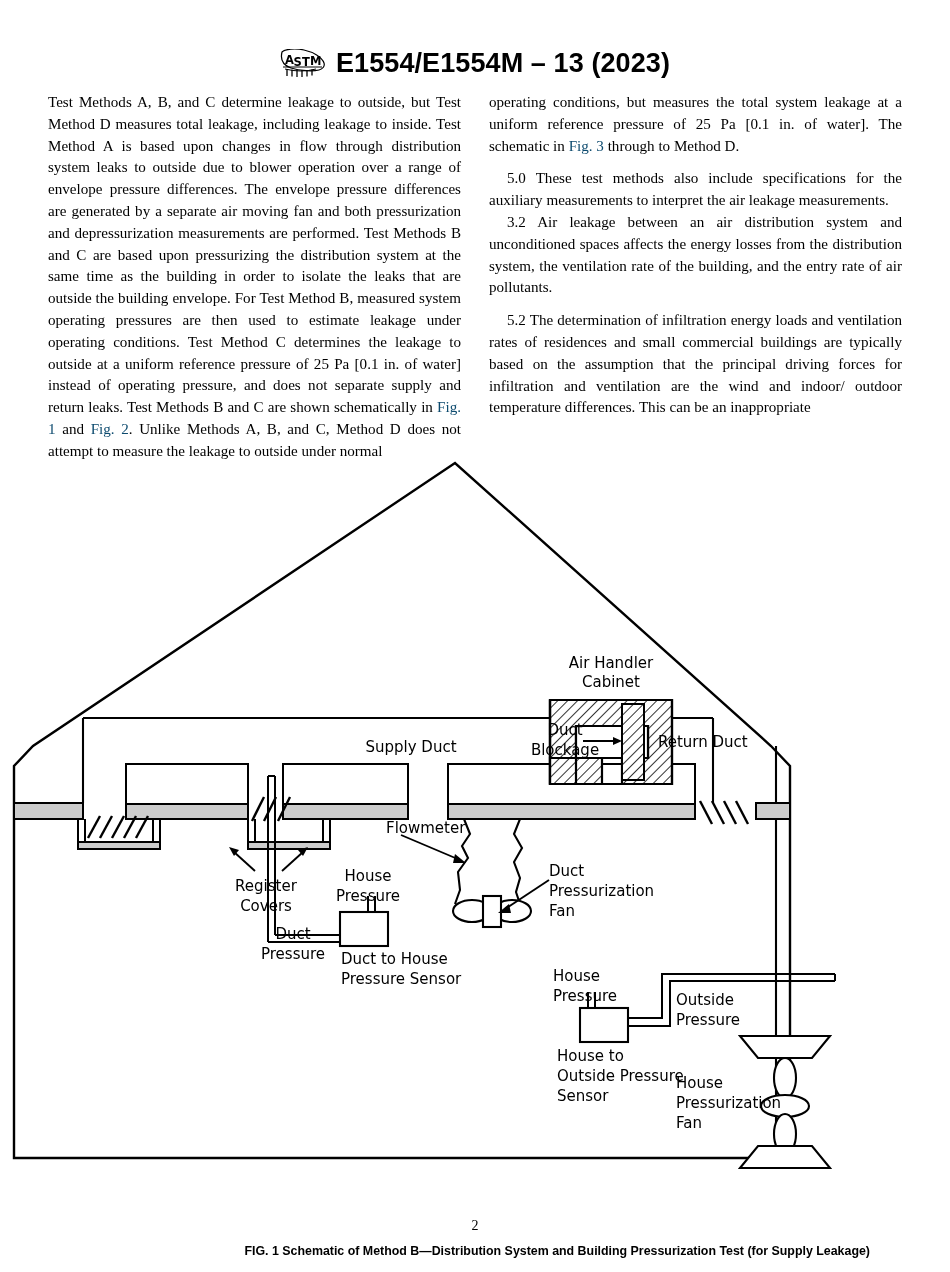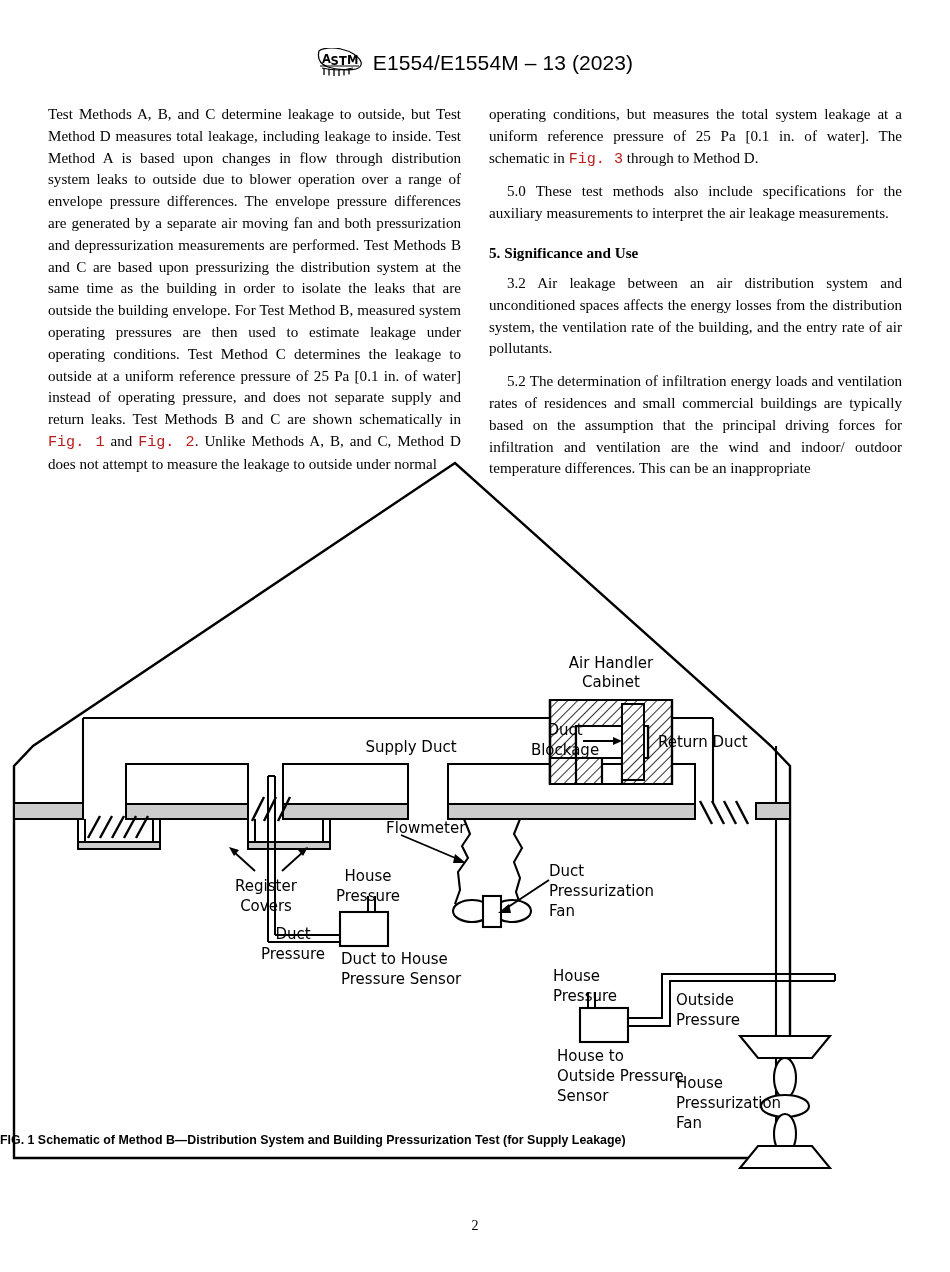--- a/index.html
+++ b/index.html
@@ -27,74 +27,73 @@
     justify-content: center;
     gap: 10px;
   }
   .astm-logo {
     width: 46px;
     height: 30px;
     display: block;
   }
   .doc-std-number {
     font-family: "Liberation Sans", sans-serif;
-    font-weight: normal;
-    font-size: 21px;
+    font-weight: bold;
+    font-size: 27px;
     letter-spacing: 0.1px;
     white-space: nowrap;
   }
 
   
   .col {
     position: absolute;
     top: 92px;
     width: 413px;
     font-size: 15.1px;
     line-height: 1.445;
     text-align: justify;
     text-justify: inter-word;
   }
   .col-left  { left: 48px; }
   .col-right { left: 489px; }
 
   .col p {
-    margin: 12px 0 0 0;
+    margin: 0 0 0 0;
   }
   .col p.indented {
     text-indent: 18px;
     margin-top: 11px;
   }
   .col h3.section-head {
     font-family: "Liberation Serif", serif;
     font-weight: bold;
     font-size: 15.2px;
     margin: 17px 0 9px 0;
     text-align: left;
   }
   .ref-link {
-    color: #b91c1c;
-    font-family: Liberation Mono, monospace;
+    color: #0c4a6e;
   }
 
   
   #figure-wrap {
     position: absolute;
     left: 0;
     top: 446px;
     width: 776px;
     height: 740px;
   }
   #figure-svg { display: block; }
 
   .fig-caption {
     position: absolute;
     left: 0;
-    top: 1133px;
+    top: 1244px;
     width: 870px;
-    text-align: left;
+    text-align: right;
     font-family: "Liberation Sans", sans-serif;
     font-weight: bold;
     font-size: 12.4px;
   }
 
   .page-number {
     position: absolute;
     left: 0;
     top: 1218px;
     width: 950px;
@@ -130,21 +129,20 @@
 
 <div class="col col-left">
   <p><span>Test Methods A, B, and C determine leakage to outside, but Test Method D measures total leakage, including leakage to inside. Test Method A is based upon changes in flow through distribution system leaks to outside due to blower operation over a range of envelope pressure differences. The envelope pressure differences are generated by a separate air moving fan and both pressurization and depressurization measurements are performed. Test Methods B and C are based upon pressurizing the distribution system at the same time as the building in order to isolate the leaks that are outside the building envelope. For Test Method B, measured system operating pressures are then used to estimate leakage under operating conditions. Test Method C determines the leakage to outside at a uniform reference pressure of 25 Pa [0.1 in. of water] instead of operating pressure, and does not separate supply and return leaks. Test Methods B and C are shown schematically in </span><span class="ref-link">Fig. 1</span><span> and </span><span class="ref-link">Fig. 2</span><span>. Unlike Methods A, B, and C, Method D does not attempt to measure the leakage to outside under normal</span></p>
 </div>
 
 <div class="col col-right">
   <p><span>operating conditions, but measures the total system leakage at a uniform reference pressure of 25 Pa [0.1 in. of water]. The schematic in </span><span class="ref-link">Fig. 3</span><span> through to Method D.</span></p>
 
   <p class="indented">5.0 These test methods also include specifications for the auxiliary measurements to interpret the air leakage measurements.</p>
 
-  <h3 class="section-head">5.  Significance and Use</h3>
 
   <p class="indented" style="margin-top:0">3.2 Air leakage between an air distribution system and unconditioned spaces affects the energy losses from the distribution system, the ventilation rate of the building, and the entry rate of air pollutants.</p>
 
   <p class="indented">5.2 The determination of infiltration energy loads and ventilation rates of residences and small commercial buildings are typically based on the assumption that the principal driving forces for infiltration and ventilation are the wind and indoor/ outdoor temperature differences. This can be an inappropriate</p>
 </div>
 
 <div id="figure-wrap">
 <svg id="figure-svg" width="950" height="740" viewBox="0 0 950 740" xmlns="http://www.w3.org/2000/svg">
   <defs>
     <pattern id="hatchPat" patternUnits="userSpaceOnUse" width="7" height="7" patternTransform="rotate(45)">

